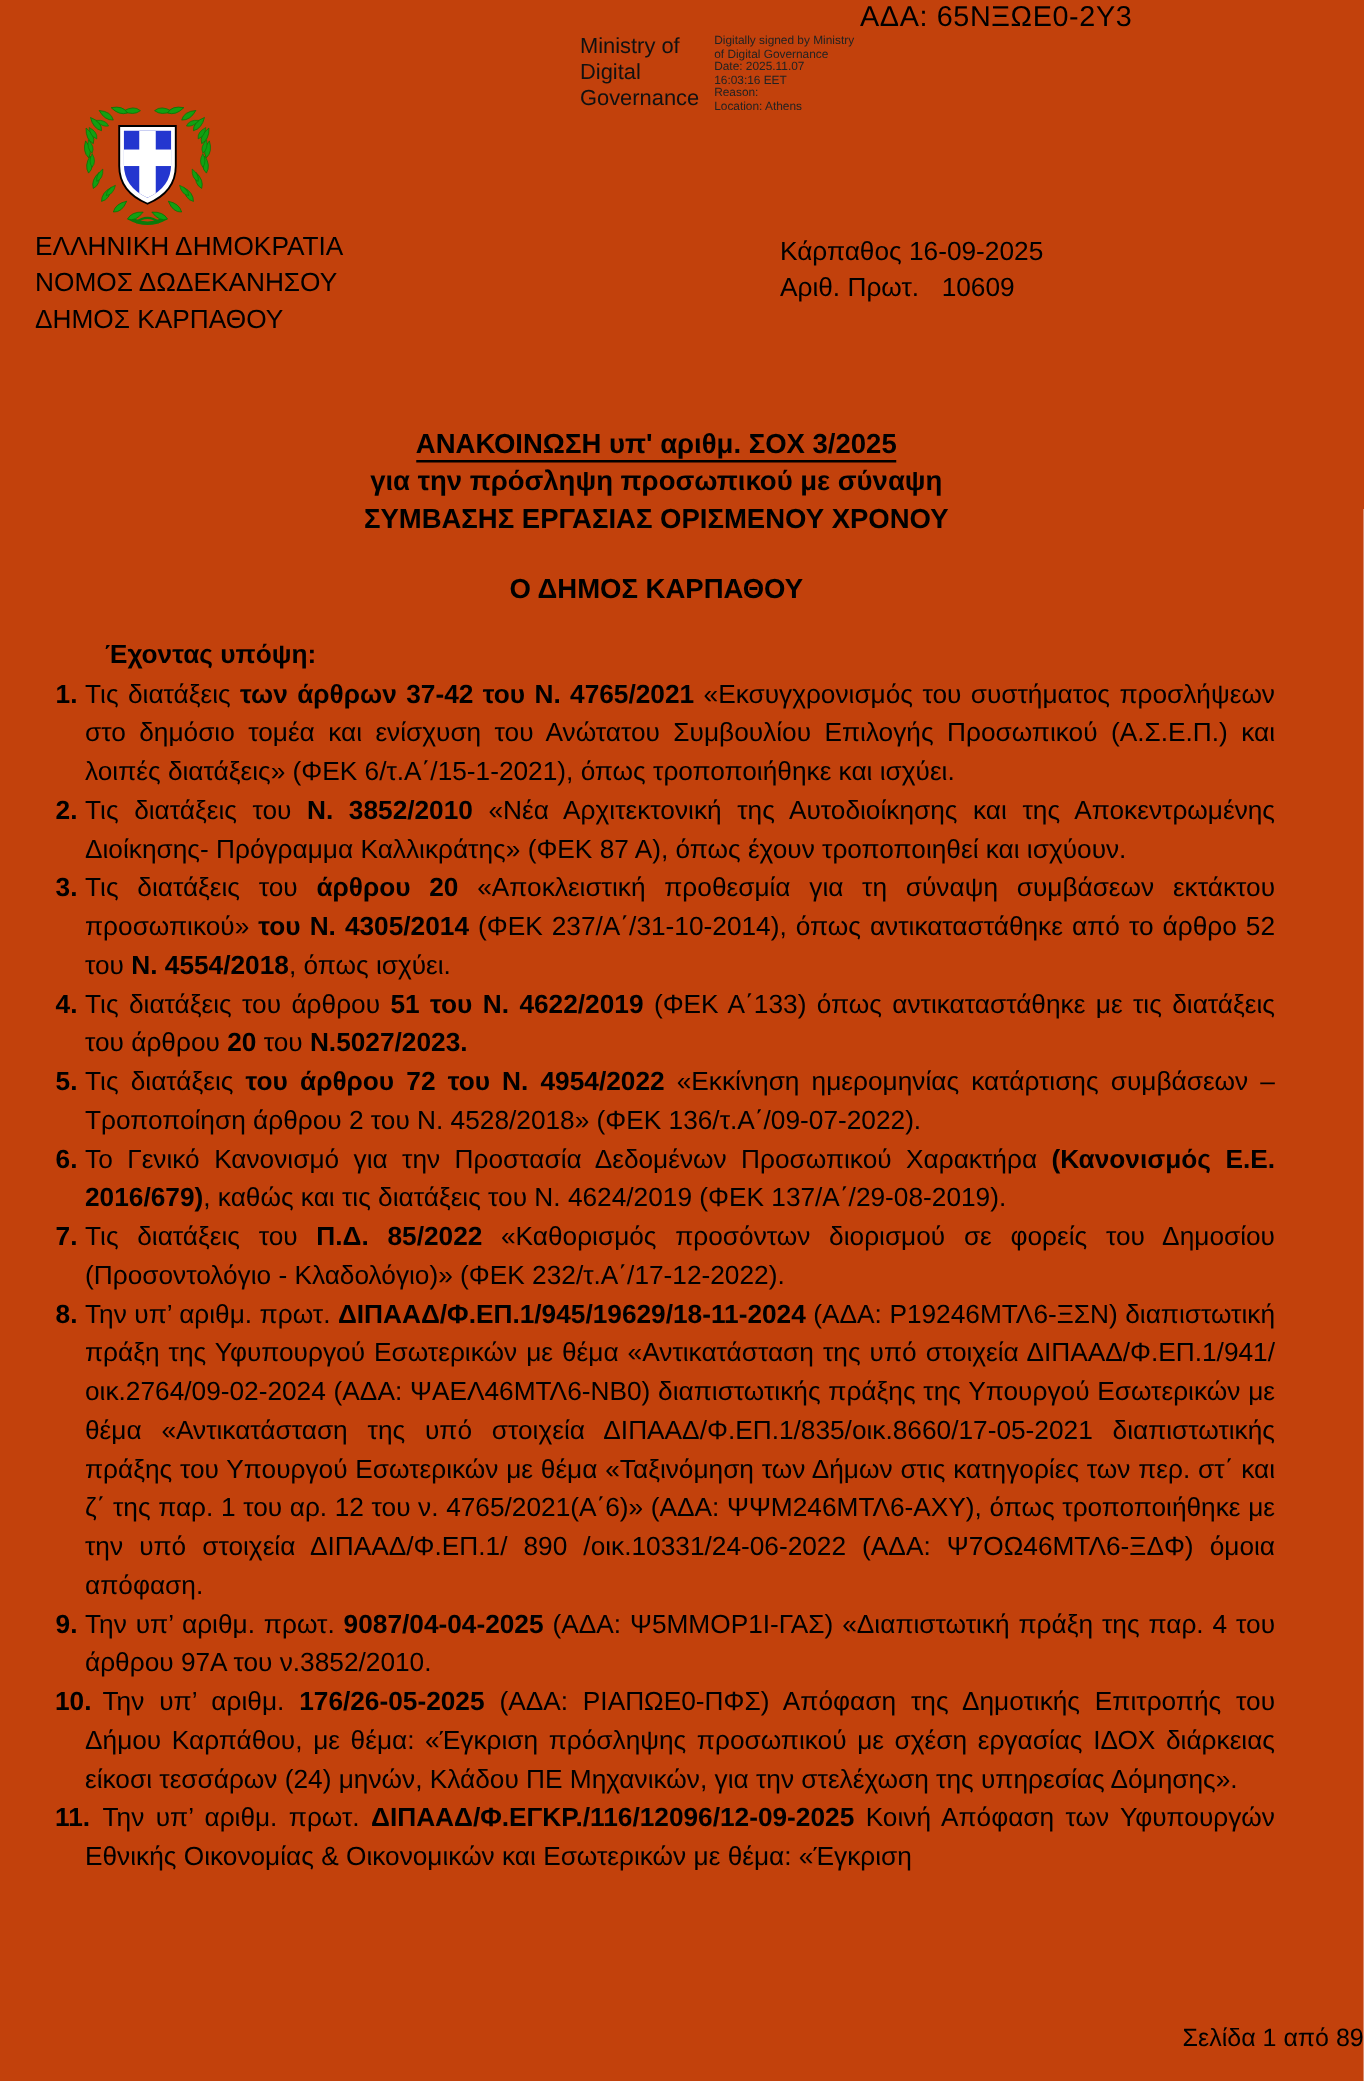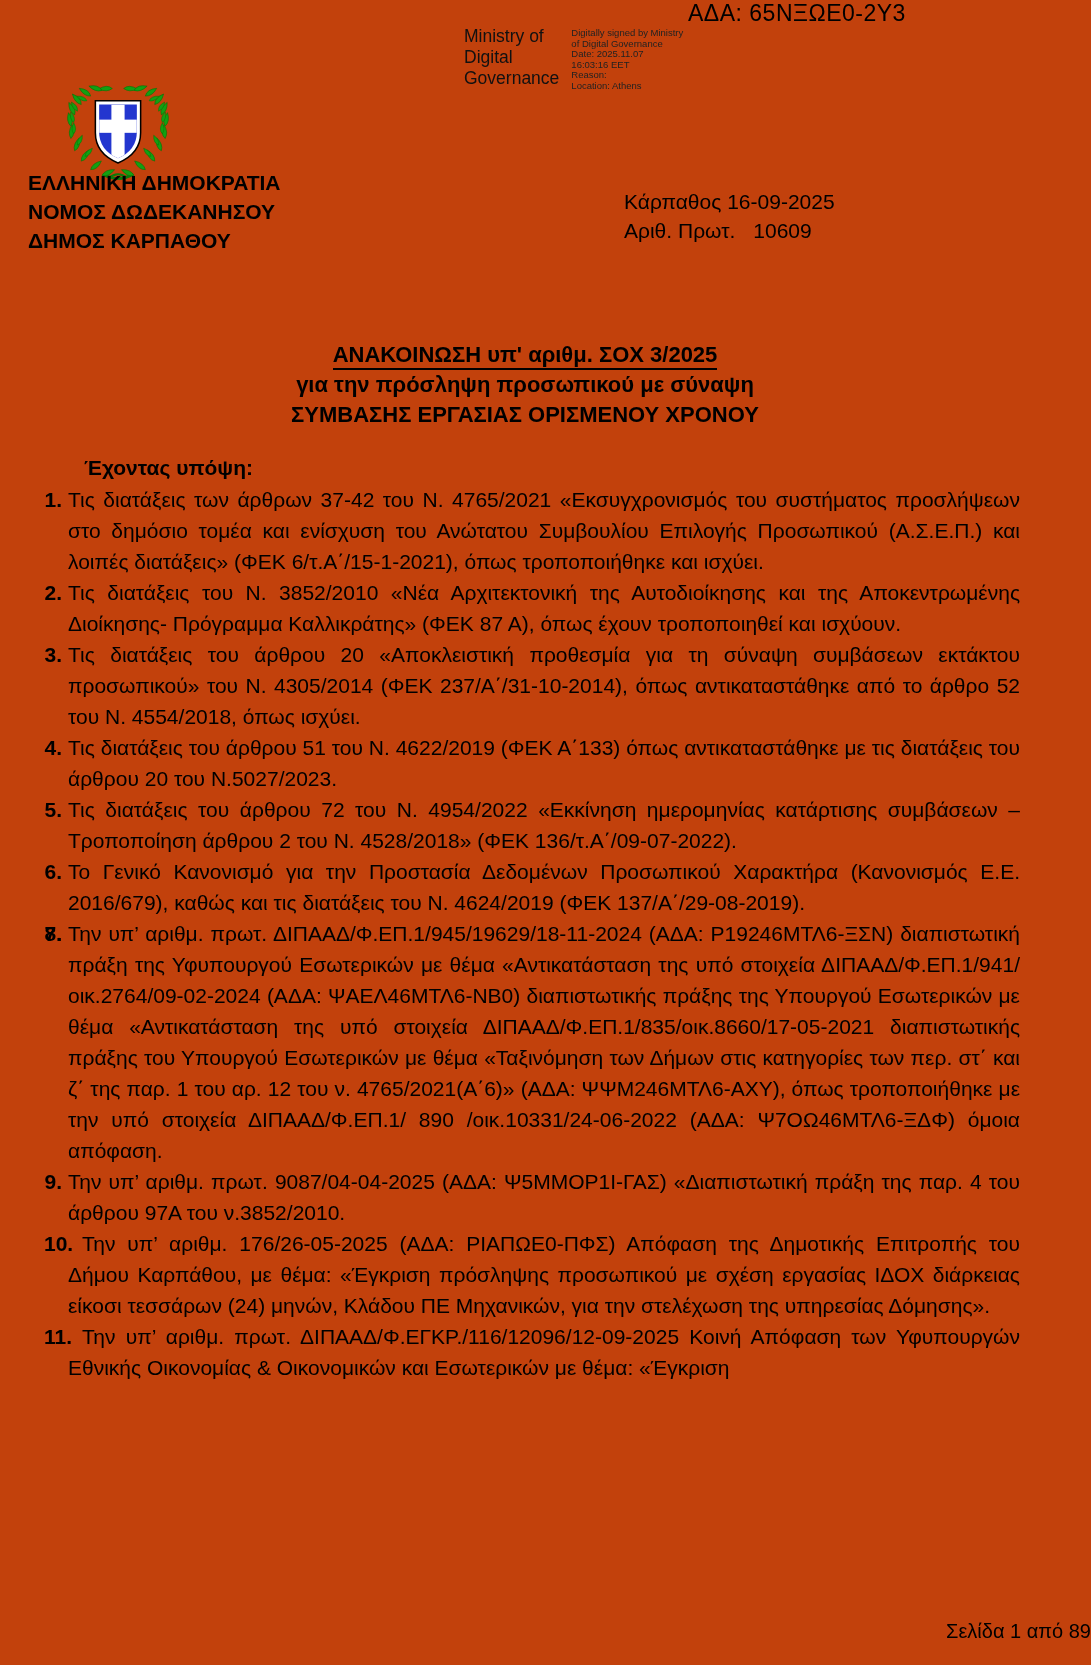--- a/index.html
+++ b/index.html
@@ -23,22 +23,22 @@
   .sig-name{
     font-size:17.5px;line-height:21px;color:#111;white-space:pre-line;
   }
   .sig-details{
     font-size:9.5px;line-height:10.5px;color:#222;padding-top:2px;
   }
   
   .emblem{position:absolute;left:52px;top:76px;}
   
   .hdr-left{
-    position:absolute;left:28px;top:168px;
-    font-weight:bold;font-size:21px;line-height:29px;white-space:nowrap;
+    position:absolute;left:28px;top:183px;
+    font-weight:normal;font-size:21px;line-height:29px;white-space:nowrap;
   }
   .hdr-right{
     position:absolute;left:624px;top:187px;
     font-weight:normal;font-size:21px;line-height:29px;white-space:nowrap;
   }
   .hdr-right .proto-num{margin-left:18px;}
   
   .doc-body{
     position:absolute;left:30px;top:340px;width:990px;
     font-size:21px;line-height:31px;
@@ -53,21 +53,21 @@
   }
   .list{margin-top:1px;}
   .item{
     position:relative;padding-left:38px;
     text-align:justify;
   }
   .item .num{
     position:absolute;left:0;top:0;width:32px;text-align:right;font-weight:bold;
   }
   .item.two-digit{text-indent:14px;}
-  .item b{font-weight:normal;}
+  .item b{font-weight:bold;}
   
   .footer{
     position:absolute;left:0;top:1620px;width:1091px;
     text-align:right;font-size:20px;
   }
 </style>
 </head>
 <body>
 
 <div class="page">
@@ -160,31 +160,32 @@
     <div><span>Αριθ. Πρωτ.</span><span class="proto-num">10609</span></div>
   </div>
 
   <div class="doc-body">
     <div class="title-block">
       <div class="title-line1"><span>ΑΝΑΚΟΙΝΩΣΗ υπ' αριθμ. ΣΟΧ  3/2025</span></div>
       <div>για την πρόσληψη προσωπικού με σύναψη</div>
       <div>ΣΥΜΒΑΣΗΣ ΕΡΓΑΣΙΑΣ ΟΡΙΣΜΕΝΟΥ ΧΡΟΝΟΥ</div>
     </div>
 
+    <div class="subject">Ο ΔΗΜΟΣ ΚΑΡΠΑΘΟΥ</div>
 
     <div class="considering">Έχοντας υπόψη:</div>
 
     <div class="list">
         <div class="item"><span class="num">1.</span><span><span>Τις διατάξεις </span><b>των άρθρων 37-42 του Ν. 4765/2021</b><span> «Εκσυγχρονισμός του συστήματος προσλήψεων στο δημόσιο τομέα και ενίσχυση του Ανώτατου Συμβουλίου Επιλογής Προσωπικού (Α.Σ.Ε.Π.) και λοιπές διατάξεις» (ΦΕΚ 6/τ.Α΄/15-1-2021), όπως τροποποιήθηκε και ισχύει.</span></span></div>
         <div class="item"><span class="num">2.</span><span><span>Τις διατάξεις του </span><b>Ν. 3852/2010</b><span> «Νέα Αρχιτεκτονική της Αυτοδιοίκησης και της Αποκεντρωμένης Διοίκησης- Πρόγραμμα Καλλικράτης» (ΦΕΚ 87 Α), όπως έχουν τροποποιηθεί και ισχύουν.</span></span></div>
         <div class="item"><span class="num">3.</span><span><span>Τις διατάξεις του </span><b>άρθρου 20</b><span> «Αποκλειστική προθεσμία για τη σύναψη συμβάσεων εκτάκτου προσωπικού» </span><b>του Ν. 4305/2014</b><span> (ΦΕΚ 237/Α΄/31-10-2014), όπως αντικαταστάθηκε από το άρθρο 52 του </span><b>Ν. 4554/2018</b><span>,  όπως ισχύει.</span></span></div>
         <div class="item"><span class="num">4.</span><span><span>Τις διατάξεις του άρθρου </span><b>51 του Ν. 4622/2019</b><span> (ΦΕΚ Α΄133) όπως αντικαταστάθηκε με τις διατάξεις του άρθρου </span><b>20</b><span> του </span><b>Ν.5027/2023.</b></span></div>
         <div class="item"><span class="num">5.</span><span><span>Τις διατάξεις </span><b>του άρθρου 72 του Ν. 4954/2022</b><span> «Εκκίνηση ημερομηνίας κατάρτισης συμβάσεων – Τροποποίηση άρθρου 2 του Ν. 4528/2018» (ΦΕΚ 136/τ.Α΄/09-07-2022).</span></span></div>
         <div class="item"><span class="num">6.</span><span><span>Το Γενικό Κανονισμό για την Προστασία Δεδομένων Προσωπικού Χαρακτήρα </span><b>(Κανονισμός Ε.Ε. 2016/679)</b><span>, καθώς και τις διατάξεις του Ν. 4624/2019 (ΦΕΚ 137/Α΄/29-08-2019).</span></span></div>
-        <div class="item"><span class="num">7.</span></div>
+        <div class="item"><span class="num">7.</span><span><span>Τις διατάξεις του </span><b>Π.Δ. 85/2022</b><span> «Καθορισμός προσόντων διορισμού σε φορείς του Δημοσίου (Προσοντολόγιο - Κλαδολόγιο)» (ΦΕΚ 232/τ.Α΄/17-12-2022).</span></span></div>
         <div class="item"><span class="num">8.</span><span><span>Την υπ’ αριθμ. πρωτ. </span><b>ΔΙΠΑΑΔ/Φ.ΕΠ.1/945/19629/18-11-2024</b><span> (ΑΔΑ: Ρ19246ΜΤΛ6-ΞΣΝ) διαπιστωτική πράξη της Υφυπουργού Εσωτερικών με θέμα «Αντικατάσταση της υπό στοιχεία ΔΙΠΑΑΔ/Φ.ΕΠ.1/941/οικ.2764/09-02-2024 (ΑΔΑ: ΨΑΕΛ46ΜΤΛ6-ΝΒ0) διαπιστωτικής πράξης της Υπουργού Εσωτερικών με θέμα «Αντικατάσταση της υπό στοιχεία ΔΙΠΑΑΔ/Φ.ΕΠ.1/835/οικ.8660/17-05-2021 διαπιστωτικής πράξης του Υπουργού Εσωτερικών με θέμα «Ταξινόμηση των Δήμων στις κατηγορίες των περ. στ΄ και ζ΄ της παρ. 1 του αρ. 12 του ν. 4765/2021(Α΄6)» (ΑΔΑ: ΨΨΜ246ΜΤΛ6-ΑΧΥ), όπως τροποποιήθηκε με την υπό στοιχεία ΔΙΠΑΑΔ/Φ.ΕΠ.1/ 890 /οικ.10331/24-06-2022 (ΑΔΑ: Ψ7ΟΩ46ΜΤΛ6-ΞΔΦ) όμοια απόφαση.</span></span></div>
         <div class="item"><span class="num">9.</span><span><span>Την υπ’ αριθμ. πρωτ. </span><b>9087/04-04-2025</b><span> (ΑΔΑ: Ψ5ΜΜΟΡ1Ι-ΓΑΣ) «Διαπιστωτική πράξη της παρ. 4 του άρθρου 97Α του ν.3852/2010.</span></span></div>
         <div class="item two-digit"><span class="num">10.</span><span><span>Την υπ’ αριθμ. </span><b>176/26-05-2025</b><span> (ΑΔΑ: ΡΙΑΠΩΕ0-ΠΦΣ) Απόφαση της Δημοτικής Επιτροπής του Δήμου Καρπάθου, με θέμα: «Έγκριση πρόσληψης προσωπικού με σχέση εργασίας ΙΔΟΧ διάρκειας είκοσι τεσσάρων (24) μηνών, Κλάδου ΠΕ Μηχανικών, για την στελέχωση της υπηρεσίας Δόμησης».</span></span></div>
         <div class="item two-digit"><span class="num">11.</span><span><span>Την υπ’ αριθμ. πρωτ. </span><b>ΔΙΠΑΑΔ/Φ.ΕΓΚΡ./116/12096/12-09-2025</b><span> Κοινή Απόφαση των Υφυπουργών Εθνικής Οικονομίας &amp; Οικονομικών και Εσωτερικών με θέμα: «Έγκριση</span></span></div>
       </div>
   </div>
 
   <div class="footer">Σελίδα 1 από 89</div>
 
 </div>

